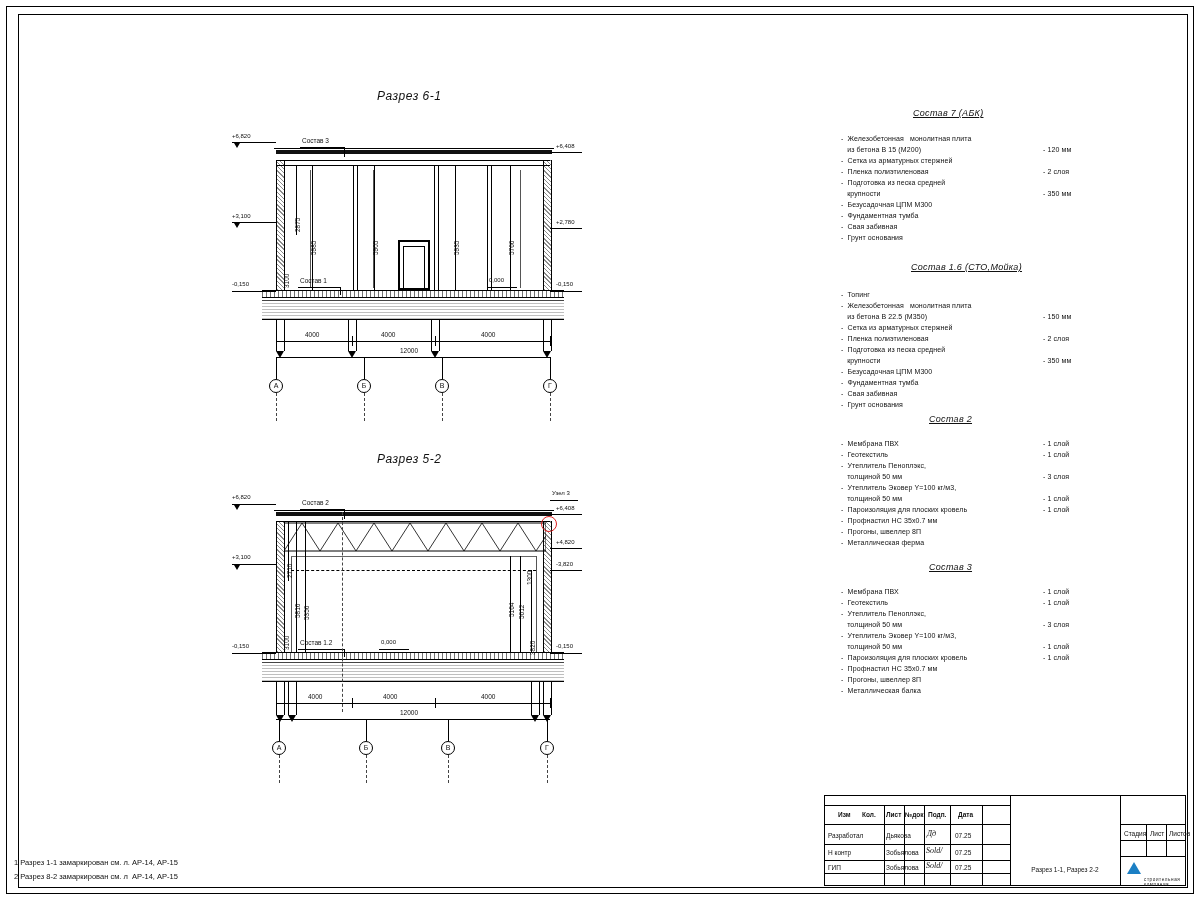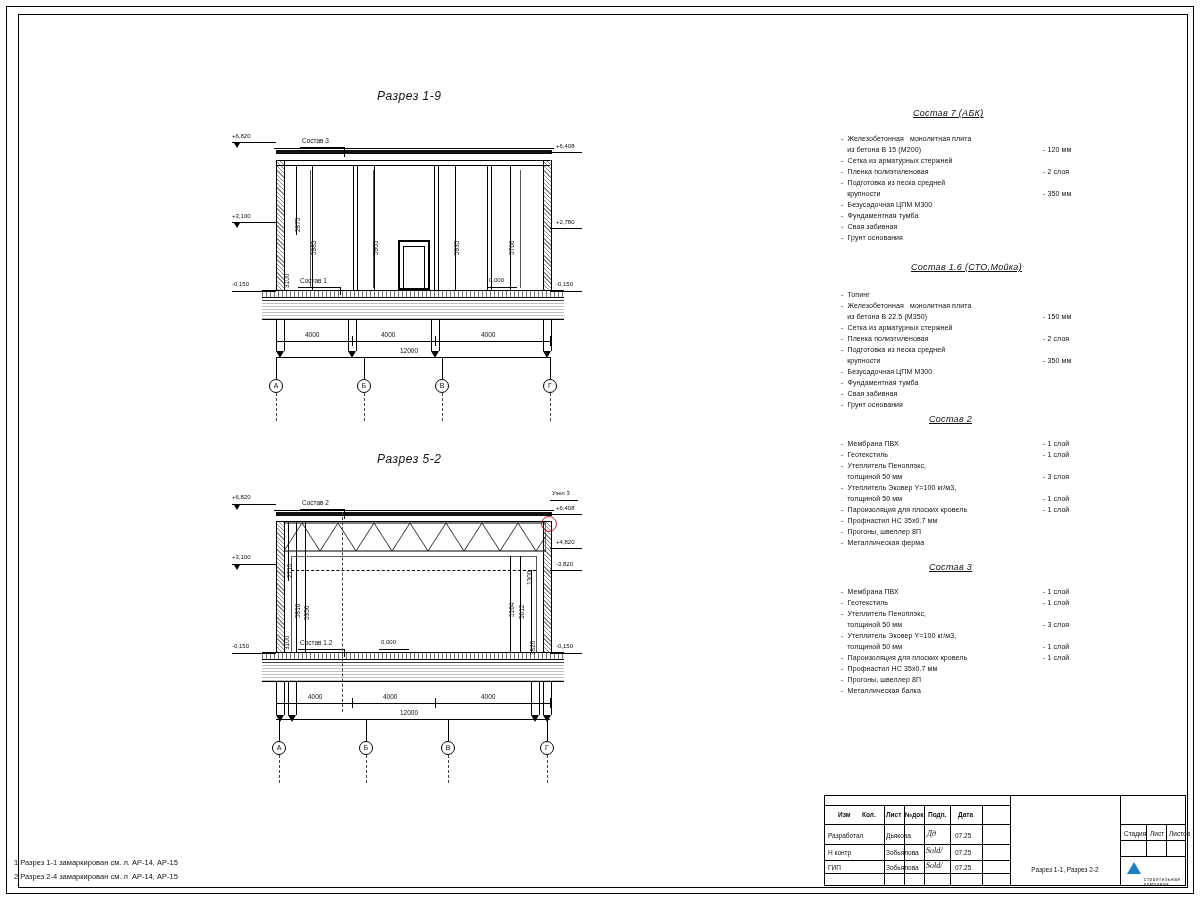--- a/index.html
+++ b/index.html
@@ -51,21 +51,21 @@
 
   .arrow-d{position:absolute;width:0;height:0;border-left:3px solid transparent;border-right:3px solid transparent;border-top:5px solid #000;}
 </style>
 </head>
 <body>
 
 <div class="sheet">
   <div class="frame-outer"></div>
   <div class="frame-inner"></div>
 
-  <div class="t title-sec" style="left:377px;top:89px;">Разрез 1-9</div>
+  <div class="t title-sec" style="left:377px;top:89px;">Разрез 6-1</div>
 
   <div class="roofdark" style="left:276px;top:150px;width:276px;height:4px;"></div>
   <div class="ln hl" style="left:274px;top:148px;width:280px;"></div>
   <div class="ln hl" style="left:276px;top:160px;width:274px;"></div>
   <div class="ln hl" style="left:276px;top:165px;width:274px;"></div>
 
   <div class="wallfill" style="left:276px;top:160px;width:7px;height:130px;"></div>
   <div class="wallfill" style="left:543px;top:160px;width:7px;height:130px;"></div>
 
   <div class="ln vl" style="left:353px;top:165px;height:125px;"></div>
@@ -393,21 +393,21 @@
     <div class="t spec-line" style="left:1043px;top:654px;">- 1 слой</div>
     <div class="t spec-line" style="left:841px;top:665px;">-  Профнастил НС 35х0.7 мм</div>
     <div class="t spec-line" style="left:1043px;top:665px;"></div>
     <div class="t spec-line" style="left:841px;top:676px;">-  Прогоны, швеллер 8П</div>
     <div class="t spec-line" style="left:1043px;top:676px;"></div>
     <div class="t spec-line" style="left:841px;top:687px;">-  Металлическая балка</div>
     <div class="t spec-line" style="left:1043px;top:687px;"></div>
   </div>
 
   <div class="t note" style="left:14px;top:858px;text-align:right;">1 Разрез 1-1 замаркирован см. л. АР-14, АР-15</div>
-  <div class="t note" style="left:14px;top:872px;">2 Разрез 2-4 замаркирован см. л  АР-14, АР-15</div>
+  <div class="t note" style="left:14px;top:872px;">2 Разрез 8-2 замаркирован см. л  АР-14, АР-15</div>
 
   <div class="tb" style="left:824px;top:795px;width:362px;height:91px;"></div>
 
   <div class="ln hl" style="left:824px;top:805px;width:186px;"></div>
   <div class="ln hl" style="left:824px;top:824px;width:186px;"></div>
   <div class="ln hl" style="left:824px;top:844px;width:186px;"></div>
   <div class="ln hl" style="left:824px;top:860px;width:186px;"></div>
   <div class="ln hl" style="left:824px;top:873px;width:186px;"></div>
   <div class="ln vl" style="left:884px;top:805px;height:81px;"></div>
   <div class="ln vl" style="left:904px;top:805px;height:81px;"></div>

